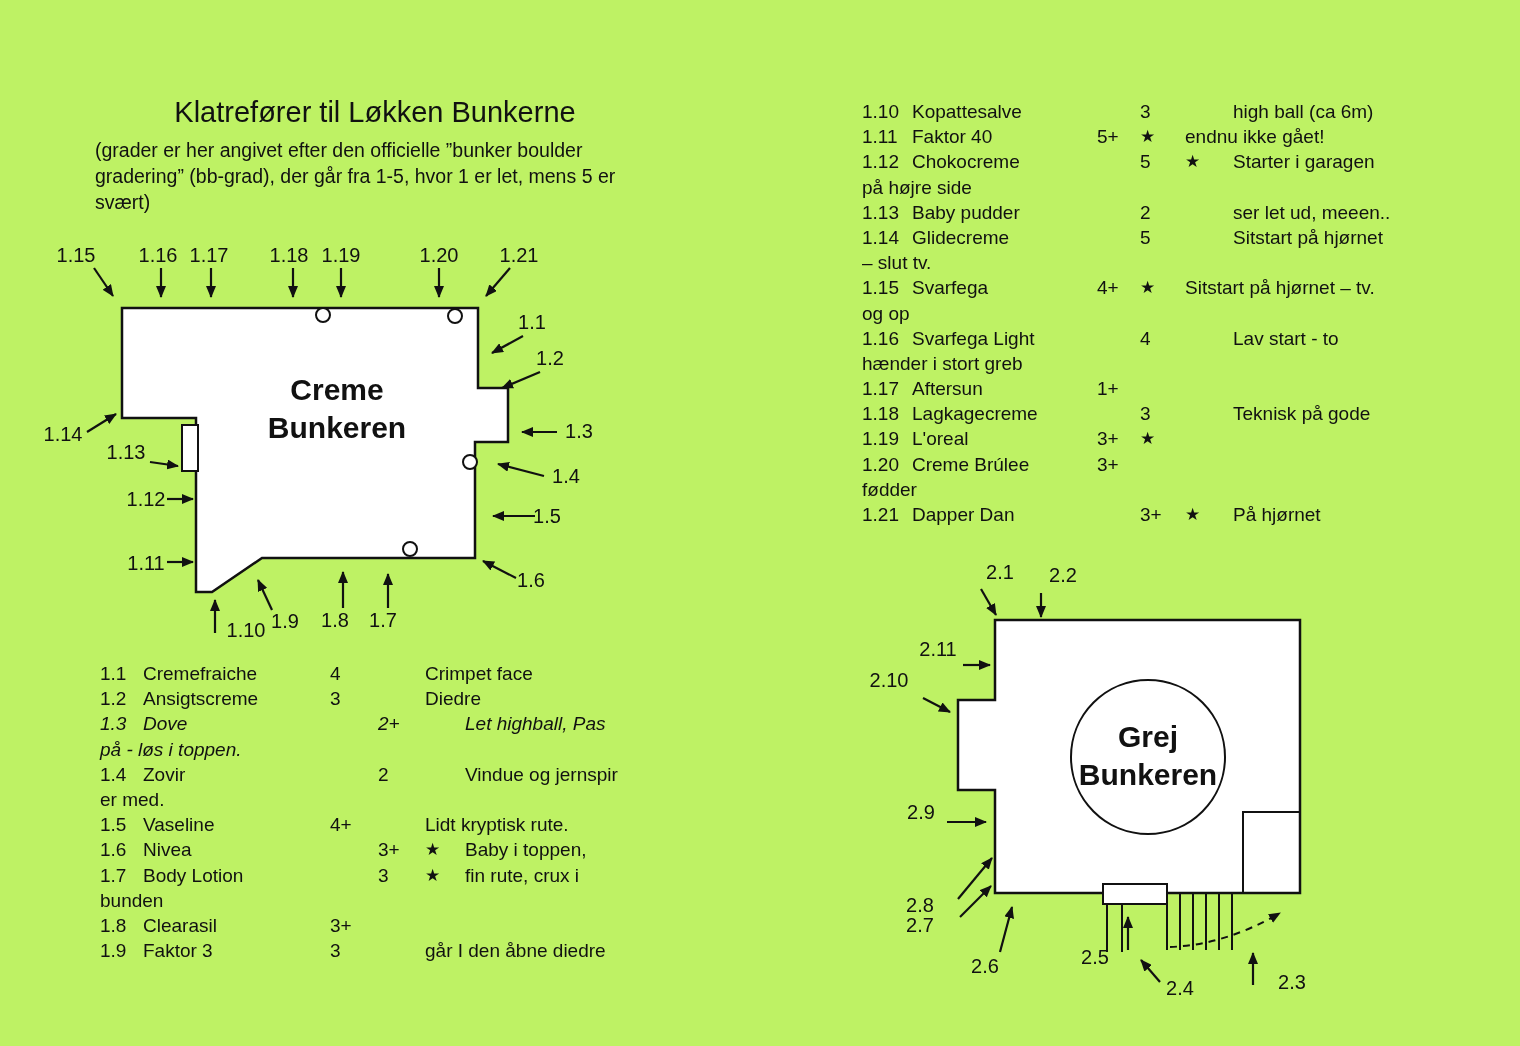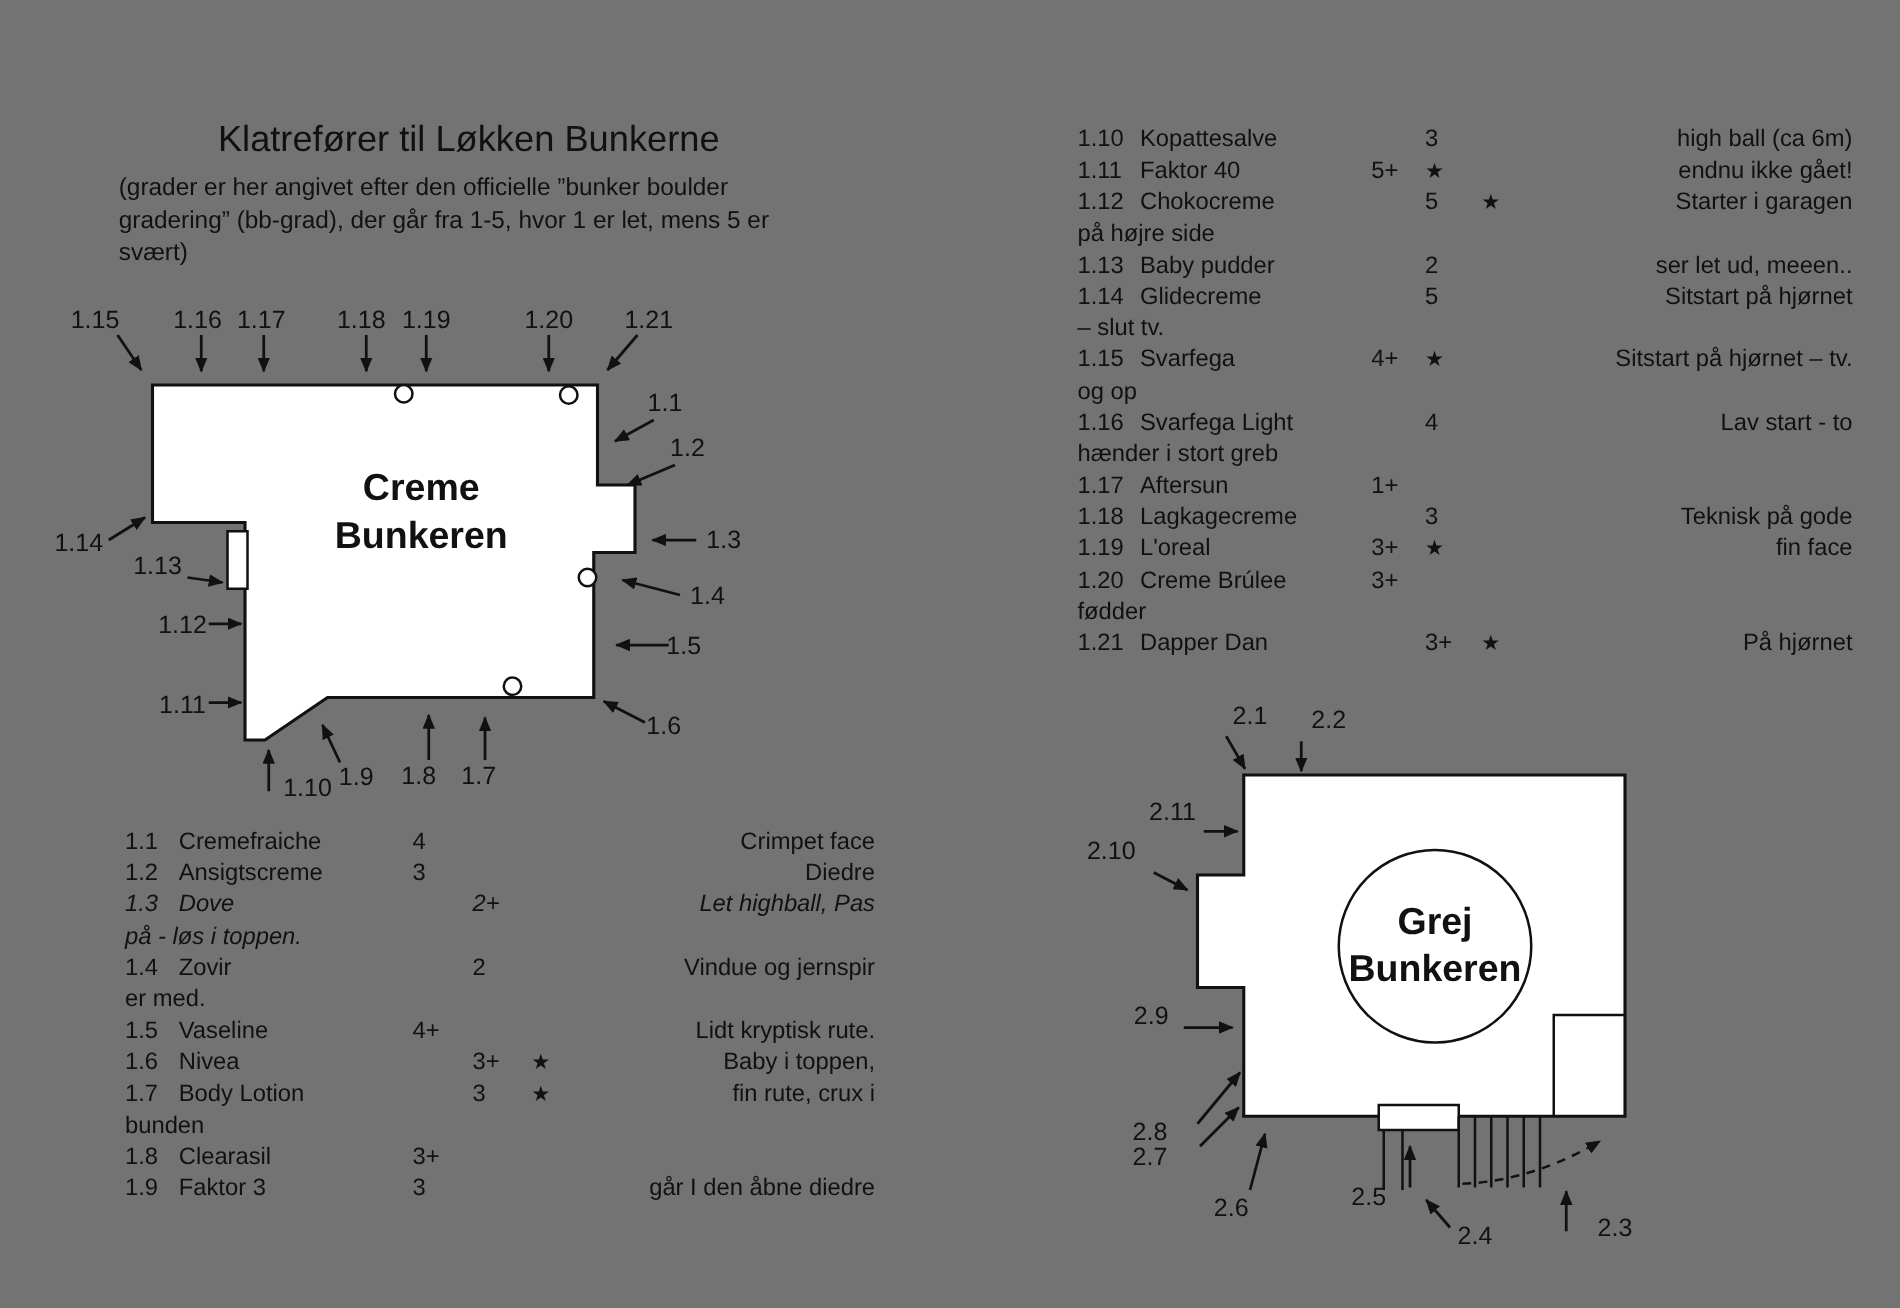--- a/index.html
+++ b/index.html
@@ -1,32 +1,32 @@
 <!DOCTYPE html>
 <html><head>
 <meta charset="utf-8">
 <style>
   html,body { margin:0; padding:0; background:#ffffff; }
   .page {
-    position:relative; width:1520px; height:1046px; background:#737373;
+    position:relative; width:1520px; height:1046px; background:#bef264;
     color:#111; font-family:"Liberation Sans", sans-serif; overflow:hidden;
   }
   .abs { position:absolute; }
   #title { left:95px; top:96px; width:560px; text-align:center; font-size:29px; }
   #subtitle { left:95px; top:137px; width:578px; font-size:19.5px; line-height:26px; }
 
   .route-list { font-size:19px; }
   .route-row { display:grid; line-height:25.2px; height:25.2px; white-space:nowrap; }
   .route-list.left  .route-row { grid-template-columns: 43px 187px 48px 47px 40px 1fr; }
   .route-list.right .route-row { grid-template-columns: 50px 185px 43px 45px 48px 1fr; }
   .c-num  { grid-column:1; grid-row:1; }
   .c-name { grid-column:2; grid-row:1; }
   .c-grade{ grid-column:3; grid-row:1; }
   .c-star { grid-column:4; grid-row:1; font-size:17px; }
-  .c-desc { grid-column:5 / 7; grid-row:1;text-align:right; }
+  .c-desc { grid-column:5 / 7; grid-row:1; }
   .shift .c-grade { grid-column:4; }
   .shift .c-star  { grid-column:5; }
   .shift .c-desc  { grid-column:6 / 7; }
   .c-cont { grid-column:1 / 7; grid-row:1; }
   .route-row.italic { font-style:italic; }
 
   svg text { font-family:"Liberation Sans", sans-serif; fill:#111; }
   .lbl { font-size:20px; text-anchor:middle; }
   .bunker-name { font-size:30px; font-weight:bold; text-anchor:middle; }
   .outline { fill:#fff; stroke:#111; stroke-width:2.5; }
@@ -362,21 +362,20 @@
         <span class="c-grade">3</span>
         <span class="c-star"></span>
         <span class="c-desc">Teknisk på gode</span>
         <span class="c-cont"></span>
       </div>
       <div class="route-row">
         <span class="c-num">1.19</span>
         <span class="c-name">L'oreal</span>
         <span class="c-grade">3+</span>
         <span class="c-star">★</span>
-        <span class="c-desc">fin face</span>
         <span class="c-cont"></span>
       </div>
       <div class="route-row">
         <span class="c-num">1.20</span>
         <span class="c-name">Creme Brúlee</span>
         <span class="c-grade">3+</span>
         <span class="c-star"></span>
         <span class="c-cont"></span>
       </div>
       <div class="route-row">

